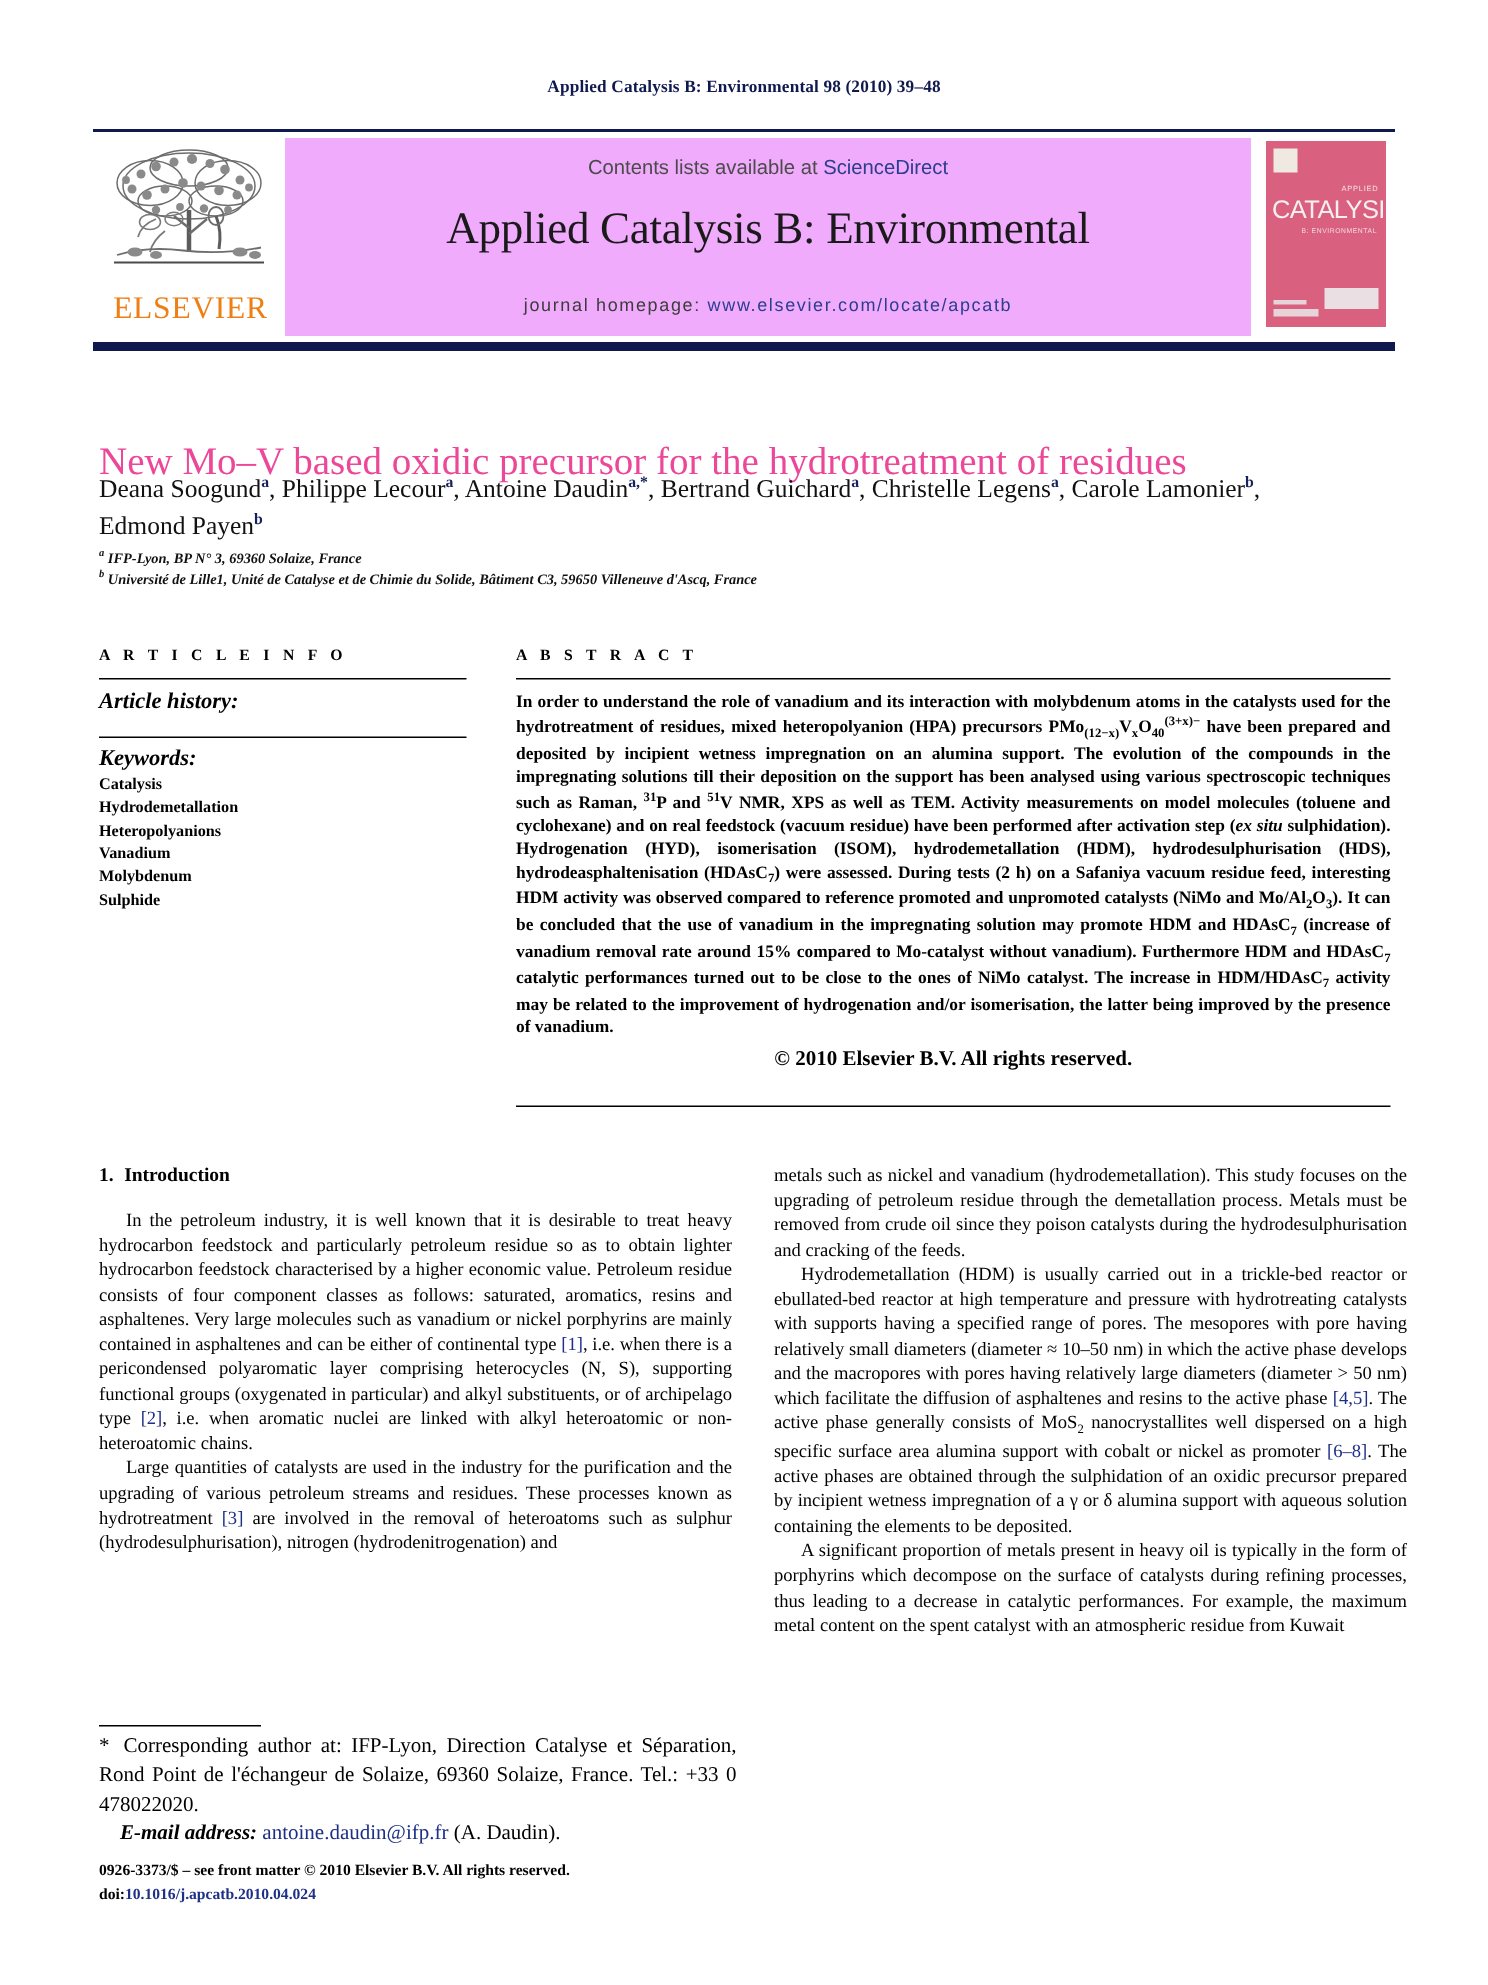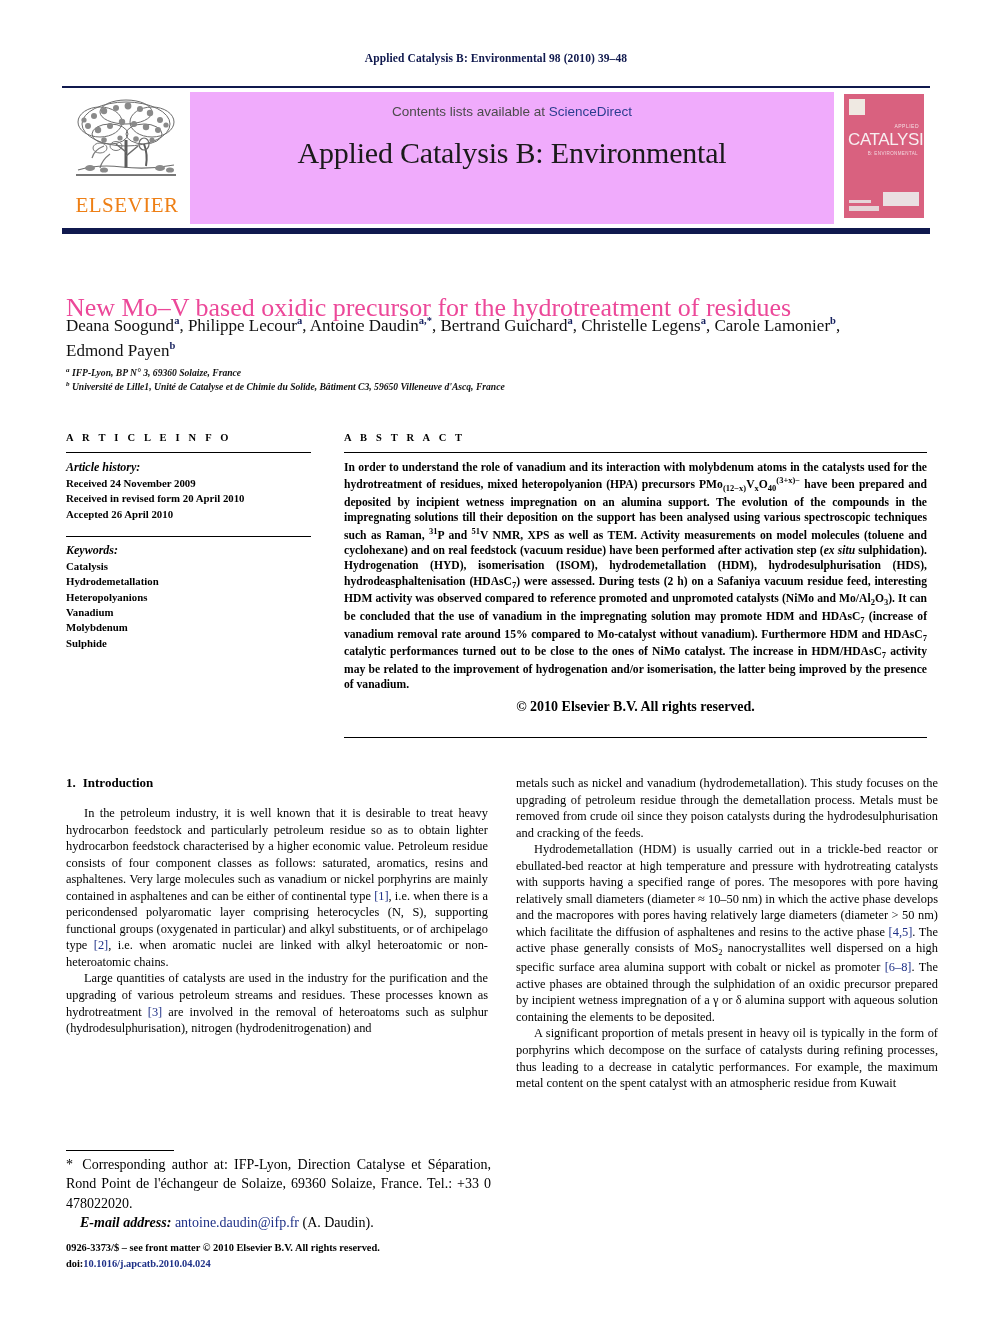--- a/index.html
+++ b/index.html
@@ -218,21 +218,21 @@
     letter-spacing: 3.2px;
     color: #000;
     margin-bottom: 9px;
   }
   .hr-thin {
     border: 0;
     border-top: 1px solid #000;
     margin: 0 0 7px 0;
   }
   .hist-label, .kw-label {
-    font-size: 12px;
+    font-size: 15px;
     font-style: italic;
     font-weight: bold;
     margin-bottom: 1px;
   }
   .hist-line, .kw-line {
     font-size: 10.8px;
     font-weight: bold;
     line-height: 1.42;
   }
   .kw-block { margin-top: 14px; }
@@ -377,20 +377,24 @@
           </g>
         </svg>
         <div class="elsevier-word">ELSEVIER</div>
       </div>
 
       <div class="centerband">
         <div class="contents-line">
           <span>Contents lists available at </span><span class="sd">ScienceDirect</span>
         </div>
         <div class="journal-title">Applied Catalysis B: Environmental</div>
+        <div class="homepage-line">
+          <span>journal homepage:</span>
+          <span class="url">www.elsevier.com/locate/apcatb</span>
+        </div>
       </div>
 
       <div class="cover-box">
         <div class="cover-img">
           <div class="cover-tl"></div>
           <div class="cover-applied">APPLIED</div>
           <div class="cover-catalysis">CATALYSIS</div>
           <div class="cover-sub">B: ENVIRONMENTAL</div>
           <div class="cover-badge"></div>
           <div class="cover-foot2"></div>
@@ -408,25 +412,20 @@
 
   <div class="affils">
       <div><sup>a</sup> IFP-Lyon, BP N° 3, 69360 Solaize, France</div>
       <div><sup>b</sup> Université de Lille1, Unité de Catalyse et de Chimie du Solide, Bâtiment C3, 59650 Villeneuve d'Ascq, France</div>
     </div>
 
   <div class="info-col">
     <div class="sec-head">A R T I C L E   I N F O</div>
     <hr class="hr-thin">
     <div class="hist-label">Article history:</div>
-    <div>
-        <div class="hist-line">Received 24 November 2009</div>
-        <div class="hist-line">Received in revised form 20 April 2010</div>
-        <div class="hist-line">Accepted 26 April 2010</div>
-      </div>
     <div class="kw-block">
       <hr class="hr-thin">
       <div class="kw-label">Keywords:</div>
       <div>
           <div class="kw-line">Catalysis</div>
           <div class="kw-line">Hydrodemetallation</div>
           <div class="kw-line">Heteropolyanions</div>
           <div class="kw-line">Vanadium</div>
           <div class="kw-line">Molybdenum</div>
           <div class="kw-line">Sulphide</div>

